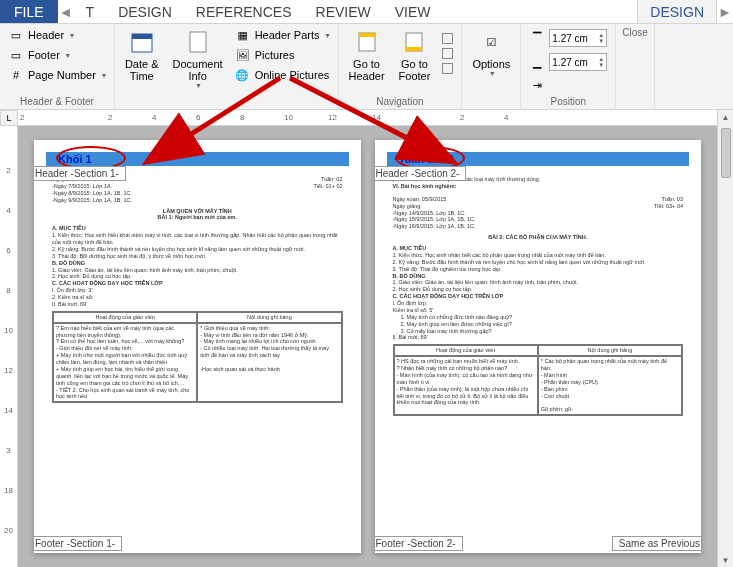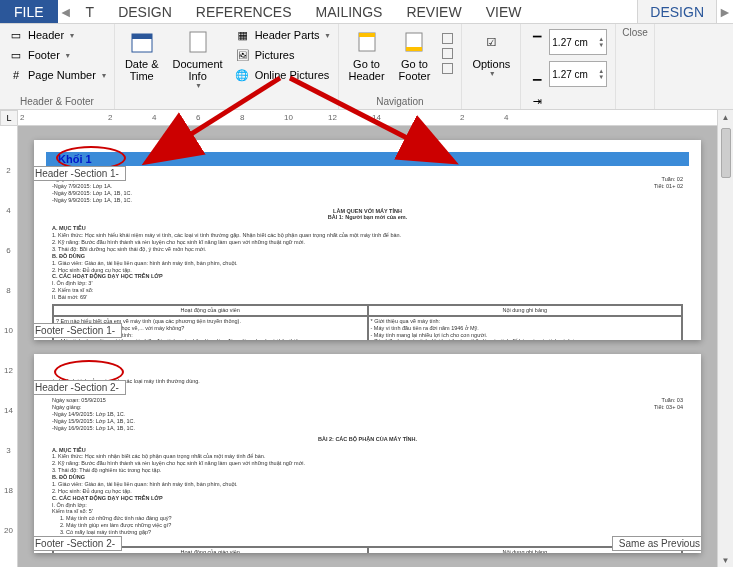--- a/index.html
+++ b/index.html
@@ -14,31 +14,31 @@
 .ribbon { height: 86px; background: #f3f3f3; border-bottom: 1px solid #d4d4d4; display: flex; font-size: 11px; }
 .group { border-right: 1px solid #e1e1e1; display: flex; flex-direction: column; padding: 2px 6px 0 6px; }
 .group-body { flex: 1; display: flex; align-items: flex-start; gap: 6px; }
 .group-label { text-align: center; font-size: 10px; color: #666; padding: 1px 0 2px 0; }
 .vbtn { display: flex; flex-direction: column; align-items: center; justify-content: center; padding: 2px 4px; cursor: pointer; text-align: center; line-height: 1.1; }
 .vbtn .ic { width: 28px; height: 28px; display: flex; align-items: center; justify-content: center; margin-bottom: 2px; }
 .small-list { display: flex; flex-direction: column; gap: 2px; }
 .small-item { display: flex; align-items: center; gap: 4px; padding: 1px 2px; cursor: pointer; white-space: nowrap; }
 .small-item .sic { width: 16px; height: 16px; display: flex; align-items: center; justify-content: center; }
 .drop { color: #666; font-size: 8px; margin-left: 2px; }
-.spin { width: 58px; height: 26px; border: 1px solid #aaa; background: #fff; display: flex; align-items: center; font-size: 10px; padding: 0 2px; }
+.spin { width: 58px; height: 18px; border: 1px solid #aaa; background: #fff; display: flex; align-items: center; font-size: 10px; padding: 0 2px; }
 .spin .upd { margin-left: auto; display: flex; flex-direction: column; font-size: 6px; color: #666; line-height: 6px; }
 .chk { width: 11px; height: 11px; border: 1px solid #888; display: inline-block; }
 
 .ruler-corner { position: absolute; left: 0; top: 110px; width: 18px; height: 16px; background: #f3f3f3; border: 1px solid #d4d4d4; font-size: 9px; display: flex; align-items: center; justify-content: center; }
 .hruler { position: absolute; left: 18px; right: 16px; top: 110px; height: 16px; background: #fff; border-bottom: 1px solid #d4d4d4; font-size: 8px; color: #666; display: flex; align-items: center; overflow: hidden; }
 .hruler span { display: inline-block; width: 44px; text-align: left; padding-left: 2px; }
 .vruler { position: absolute; left: 0; top: 126px; bottom: 0; width: 18px; background: #fff; border-right: 1px solid #d4d4d4; font-size: 8px; color: #666; display: flex; flex-direction: column; align-items: center; }
 .vruler span { height: 40px; }
 
-.doc-area { position: absolute; left: 18px; top: 126px; right: 16px; bottom: 0; background: #b7b7b7; overflow: hidden; display: flex; gap: 14px; padding: 14px 16px; flex-direction: column; }
+.doc-area { position: absolute; left: 18px; top: 126px; right: 16px; bottom: 0; background: #b7b7b7; overflow: hidden; display: flex; gap: 14px; padding: 14px 16px; }
 .vscroll { position: absolute; right: 0; top: 110px; bottom: 0; width: 16px; background: #f0f0f0; border-left: 1px solid #d4d4d4; display: flex; flex-direction: column; align-items: center; }
 .vscroll .arr { height: 14px; font-size: 8px; color: #666; display: flex; align-items: center; }
 .vscroll .thumb { width: 10px; height: 50px; background: #cdcdcd; border: 1px solid #aaa; border-radius: 2px; margin-top: 4px; }
 
 .page { background: #fff; flex: 1; box-shadow: 0 2px 6px rgba(0,0,0,.3); position: relative; font-size: 6px; color: #333; padding: 14px 18px 30px 18px; overflow: hidden; }
 .hdrband { background: #3b8bd8; height: 14px; margin: -2px -6px 2px -6px; display: flex; align-items: center; padding-left: 12px; }
 .hdrband span { color: #0016c9; font-weight: bold; font-size: 11px; }
 .ring { position: absolute; border: 2px solid #cc0000; border-radius: 50%; width: 70px; height: 24px; pointer-events: none; }
 .section-tag { position: absolute; background: #fff; border: 1px solid #999; font-size: 10px; padding: 1px 6px; color: #444; }
 .tiny { font-size: 5.5px; line-height: 1.25; }
@@ -52,21 +52,20 @@
 </style>
 </head>
 <body>
 
 <div class="tabbar">
   <div class="file">FILE</div>
   <div class="scroll">◄</div>
   <div class="tab">T</div>
   <div class="tab">DESIGN</div>
   <div class="tab">REFERENCES</div>
-  <div class="tab">MAILINGS</div>
   <div class="tab">REVIEW</div>
   <div class="tab">VIEW</div>
   <div style="flex:1"></div>
   <div class="tab active">DESIGN</div>
   <div class="scroll">►</div>
 </div>
 
 <div class="ribbon">
   <div class="group">
     <div class="group-body">
@@ -303,20 +302,23 @@
 - Máy tính mang lại nhiều lợi ích cho con người.
 - Có nhiều loại máy tính. Hai loại thường thấy là máy tính để bàn và máy tính xách tay.
 
 -Học sinh quan sát và thực hành</div>
         </div>
       </div>
     </div>
   </div>
 
   <div class="page">
+    <div class="hdrband">
+        <span>Tuần thứ 1</span>
+      </div>
     <div class="ring" style="left:20px;top:6px"></div>
     <div class="section-tag" style="left:-6px;top:26px">Header -Section 2-</div>
     <div class="section-tag" style="left:-6px;bottom:2px">Footer -Section 2-</div>
     <div class="section-tag" style="right:-6px;bottom:2px">Same as Previous</div>
 
     <div class="docbody tiny">
       <div style="margin-top:10px">ý chính: lợi ích của máy tính, các loại máy tính thường dùng.</div>
       <div><b>VI. Bài học kinh nghiệm:</b></div>
       <div style="display:flex;justify-content:space-between;margin-top:6px">
         <div>

